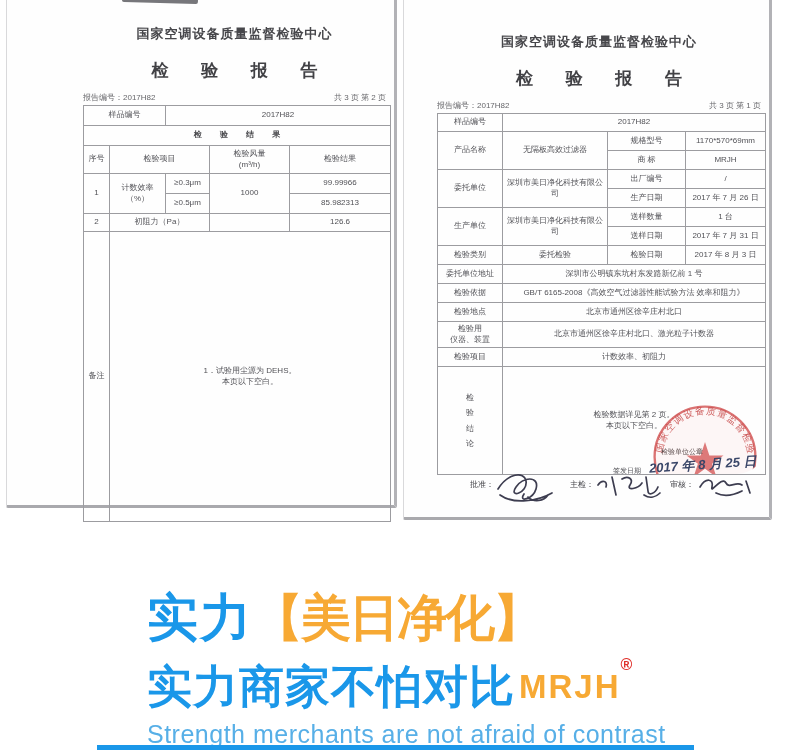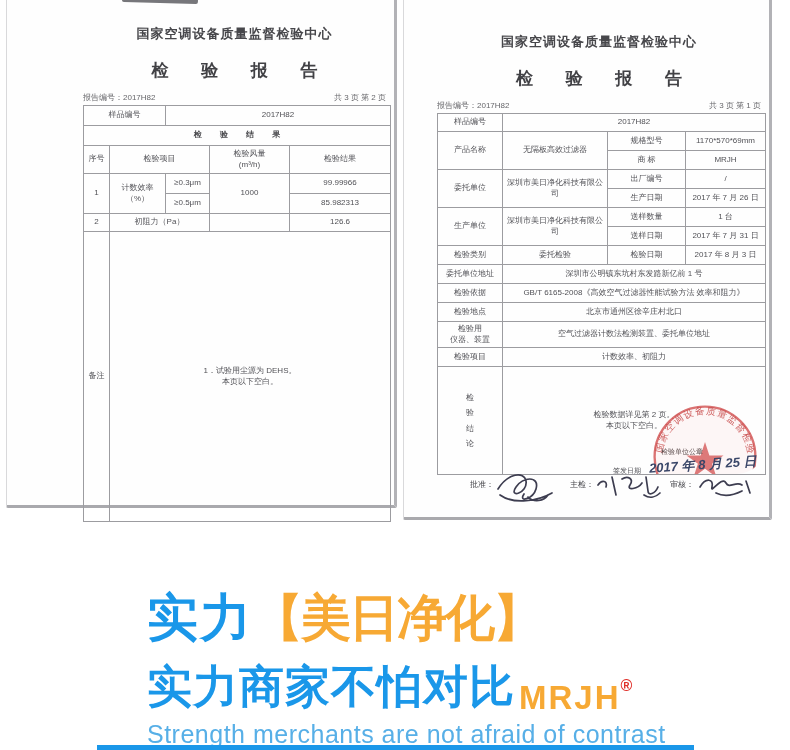--- a/index.html
+++ b/index.html
@@ -44,21 +44,21 @@
   .sig-group span { margin-top:10px; white-space:nowrap; }
   .sig-svg { width:70px; height:36px; }
   .sig-stroke { fill:none; stroke:#3d3d50; stroke-width:1.7; stroke-linecap:round; stroke-linejoin:round; }
 
   
   .footer { position:absolute; left:147px; top:584px; width:600px; }
   .f-line1 { display:flex; align-items:baseline; white-space:nowrap; }
   .hl-strength { font-size:51px; font-weight:900; color:#1a97e9; letter-spacing:2px; }
   .hl-show { font-size:70px; font-weight:800; color:#3b3b3d; letter-spacing:2px; }
   .hl-brand { font-size:50px; font-weight:800; color:#f7a934; letter-spacing:-2px; }
-  .f-line2 { display:flex; align-items:flex-end; margin-top:4px; white-space:nowrap; }
+  .f-line2 { display:flex; align-items:center; margin-top:4px; white-space:nowrap; }
   .sl-cn { font-size:45px; font-weight:600; color:#1a97e9; letter-spacing:1px; }
   .sl-brand { font-size:33px; font-weight:700; color:#f7a934; letter-spacing:2px; margin-left:4px; }
   .sl-reg { font-size:16px; font-weight:700; color:#e0302a; position:relative; top:-22px; }
   .f-line3 { font-size:25px; color:#57afe7; margin-top:3px; letter-spacing:0.5px; white-space:nowrap; }
   .bottom-bar { position:absolute; left:97px; top:745px; width:597px; height:6px; background:#1a97e9; }
 </style>
 </head>
 <body>
 
 <div class="canvas">
@@ -192,21 +192,21 @@
         </tr>
         <tr style="height:19px">
           <td>检验地点</td>
           <td colspan="3">北京市通州区徐辛庄村北口</td>
         </tr>
         <tr style="height:26px">
           <td>
             <span style="display:block">检验用</span>
             <span style="display:block">仪器、装置</span>
           </td>
-          <td colspan="3">空气过滤器计数法检测装置、委托单位地址</td>
+          <td colspan="3">北京市通州区徐辛庄村北口、激光粒子计数器</td>
         </tr>
         <tr style="height:19px">
           <td>检验项目</td>
           <td colspan="3">计数效率、初阻力</td>
         </tr>
         <tr style="height:108px">
           <td>
             <div class="vert-label">检验结论</div>
           </td>
           <td colspan="3" class="concl-cell">

